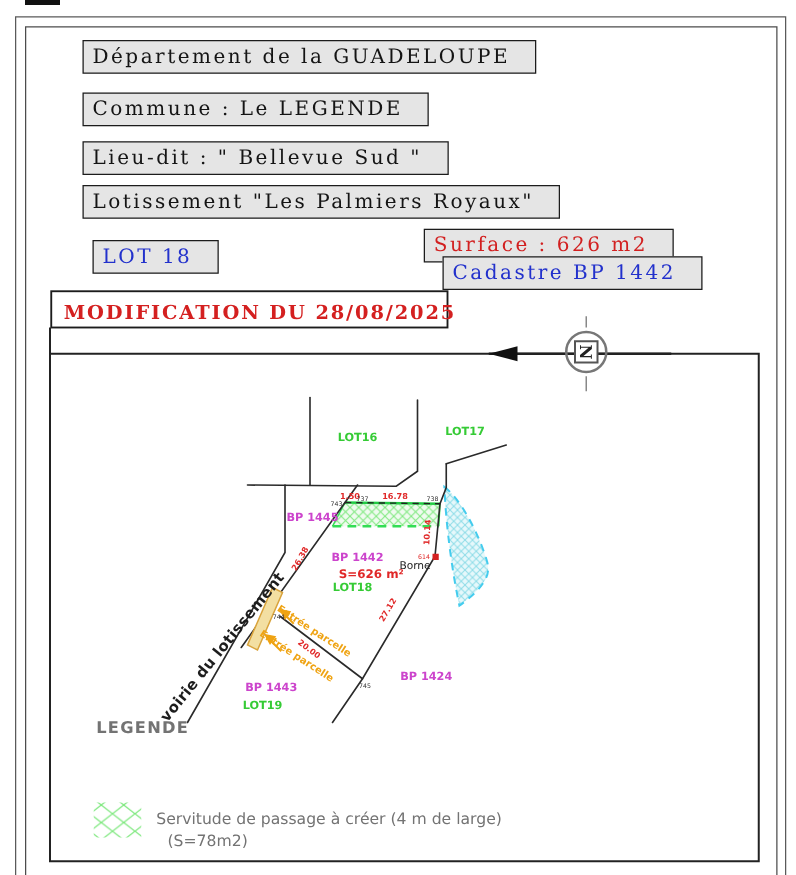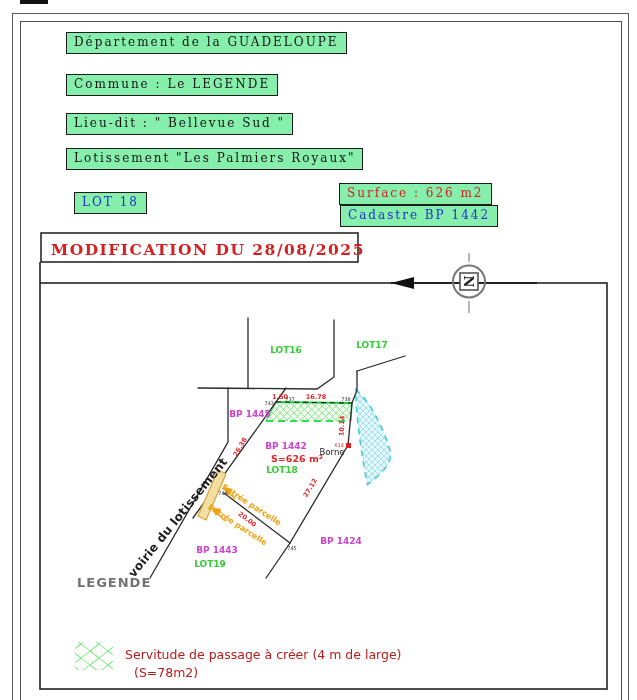--- a/index.html
+++ b/index.html
@@ -2,27 +2,27 @@
 <html><head>
 <meta charset="utf-8">
 <style>
   *{box-sizing:border-box;margin:0;padding:0}
   html,body{width:637px;height:700px;background:#fff;overflow:hidden;position:relative;
             font-family:"DejaVu Serif",serif;}
   .frame{position:absolute;background:transparent}
   .frame-outer{left:12px;top:13px;width:617px;height:695px;border:1.5px solid #5a5a5a}
   .frame-inner{left:20px;top:21px;width:602px;height:695px;border:1.4px solid #4c4c4c}
   .artifact{position:absolute;left:20px;top:0;width:28px;height:4px;background:#111}
-  .hbox{position:absolute;border:1.4px solid #1c1c1c;padding:2px 7px 3px 7px;font-size:12px;
-        letter-spacing:2px;white-space:nowrap;color:#141414;background:#86efac;line-height:1.25}
+  .hbox{position:absolute;border:1.4px solid #1c1c1c;padding:2px 20px 3px 7px;font-size:16px;
+        letter-spacing:2px;white-space:nowrap;color:#141414;background:#e5e5e5;line-height:1.25}
   .blue{color:#2231cc}
   .red{color:#d22020}
   .legend-title{position:absolute;left:77px;top:575px;font:600 13px "DejaVu Sans",sans-serif;
         letter-spacing:1px;color:#737373}
-  .legend-line{position:absolute;font:400 12.5px "DejaVu Sans",sans-serif;color:#b91c1c;white-space:nowrap}
+  .legend-line{position:absolute;font:400 12.5px "DejaVu Sans",sans-serif;color:#737373;white-space:nowrap}
   .legend-line1{left:125px;top:647px}
   .legend-line2{left:134px;top:665px}
   svg text{font-family:"DejaVu Sans",sans-serif}
   .t-green{fill:#35cb35;font-weight:700;font-size:9px}
   .t-mag{fill:#cc44cc;font-weight:700;font-size:9px}
   .t-red{fill:#e02828;font-weight:700;font-size:9.5px}
   .t-dim{fill:#e02828;font-weight:700;font-size:6.5px}
   .t-pt{fill:#333;font-weight:400;font-size:5px}
   .t-borne{fill:#222;font-weight:400;font-size:8.5px}
   .t-orange{fill:#efa312;font-weight:600;font-size:8px}
@@ -36,21 +36,21 @@
 <div class="artifact"></div>
 <div class="frame frame-outer"></div>
 <div class="frame frame-inner"></div>
 
 <div class="hbox" style="left:66px;top:32px">Département de la GUADELOUPE</div>
 <div class="hbox" style="left:66px;top:74px">Commune : Le LEGENDE</div>
 <div class="hbox" style="left:66px;top:113px">Lieu-dit : " Bellevue Sud "</div>
 <div class="hbox" style="left:66px;top:148px">Lotissement "Les Palmiers Royaux"</div>
 <div class="hbox blue" style="left:74px;top:192px">LOT 18</div>
 <div class="hbox red" style="left:339px;top:183px">Surface : 626 m2</div>
-<div class="hbox blue" style="left:340px;top:205px">Cadastre BP 1442</div>
+<div class="hbox blue" style="left:354px;top:205px">Cadastre BP 1442</div>
 
 <svg width="637" height="700" viewBox="0 0 637 700" style="position:absolute;left:0;top:0">
   <defs>
     <pattern id="ghatch" width="7" height="7" patternUnits="userSpaceOnUse">
       <rect width="7" height="7" fill="#effbef"></rect>
       <path d="M0,0 L7,7 M7,0 L0,7" stroke="#7de87d" stroke-width="0.8"></path>
     </pattern>
     <pattern id="chatch" width="6" height="6" patternUnits="userSpaceOnUse">
       <rect width="6" height="6" fill="#e6f8fb"></rect>
       <path d="M0,0 L6,6 M6,0 L0,6" stroke="#8fdde8" stroke-width="0.8"></path>

